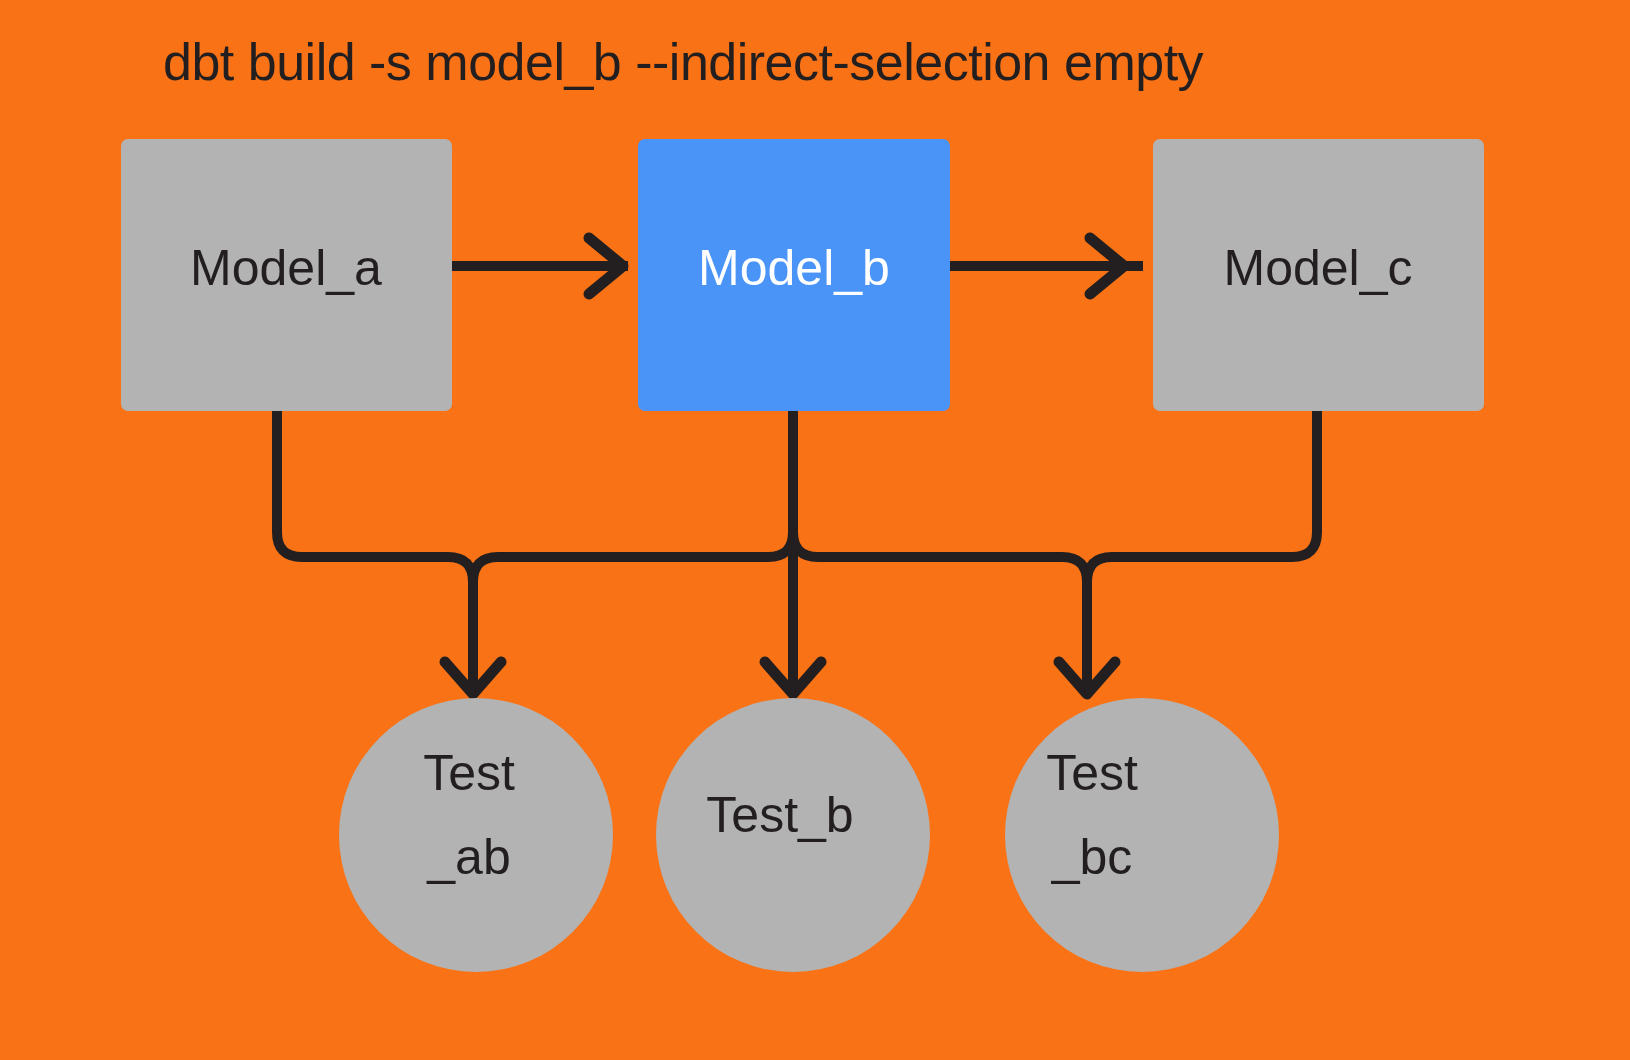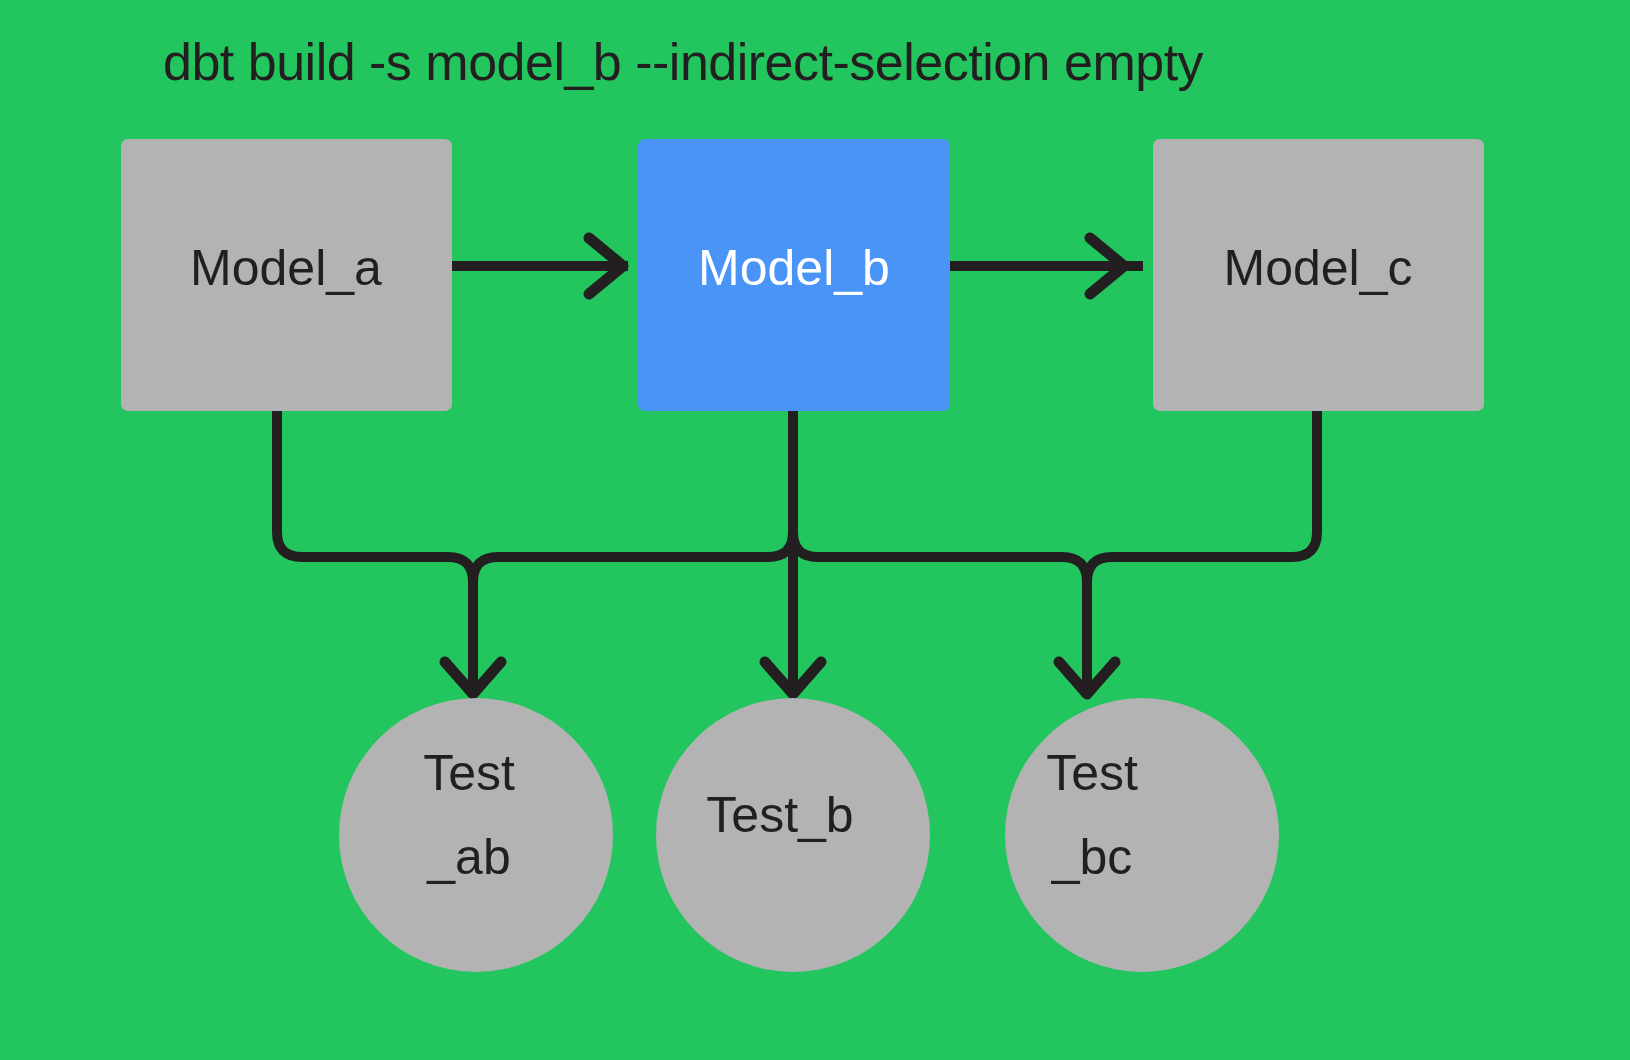--- a/index.html
+++ b/index.html
@@ -11,21 +11,21 @@
   body {
     width: 1630px;
     height: 1060px;
     overflow: hidden;
     font-family: "Liberation Sans", sans-serif;
   }
   #canvas {
     position: relative;
     width: 1630px;
     height: 1060px;
-    background: #22c55e;
+    background: #f97316;
   }
   #diagram-svg {
     position: absolute;
     top: 0;
     left: 0;
     width: 1630px;
     height: 1060px;
     display: block;
   }
   .title-text {

